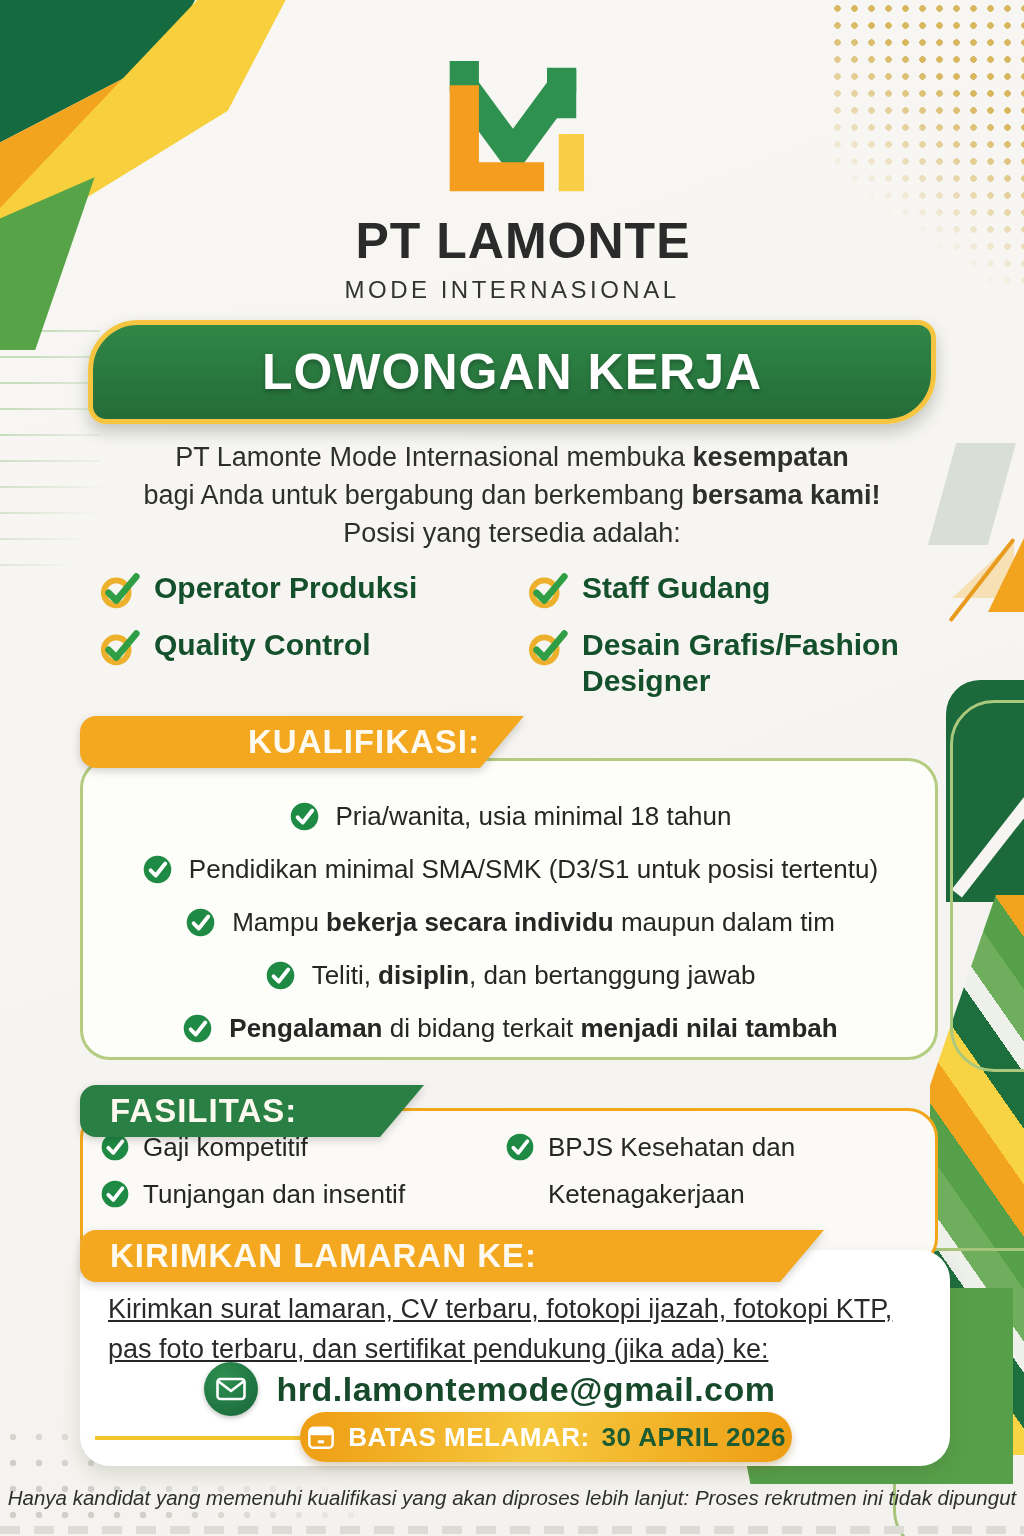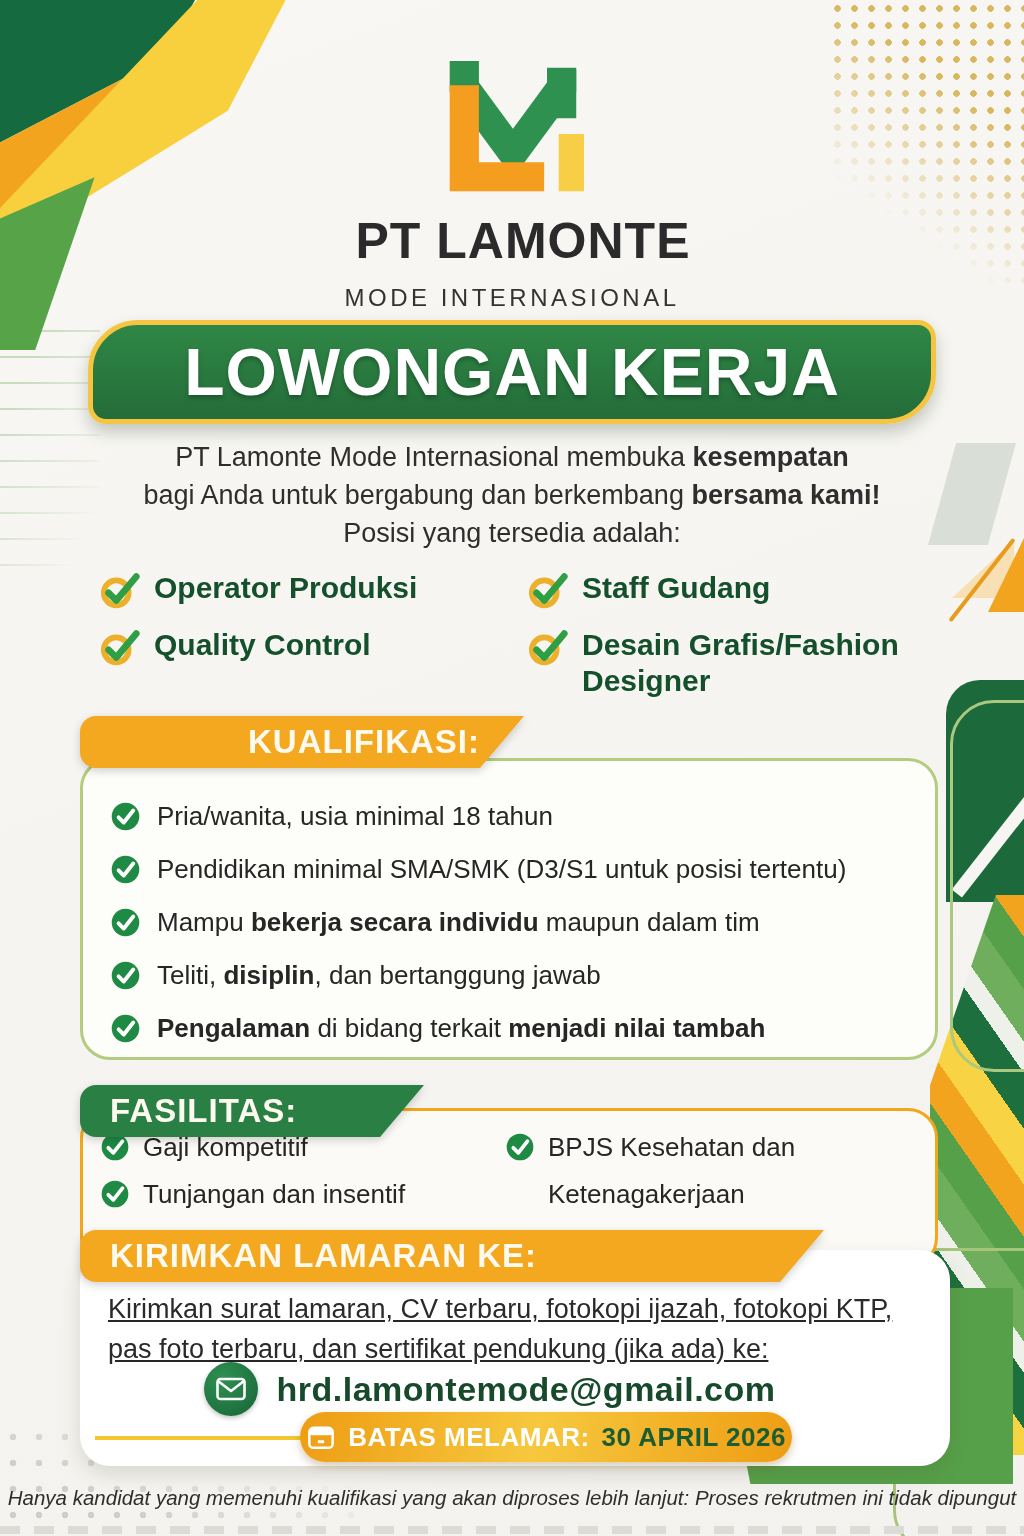--- a/index.html
+++ b/index.html
@@ -55,29 +55,29 @@
   .bottom-dash { left:0; top:1526px; width:1024px; height:8px;
               background:repeating-linear-gradient(90deg,#dcdbd5 0 20px,transparent 20px 34px); }
   .green-corner { left:745px; top:1288px; width:268px; height:196px; background:#57a04a;
               clip-path:polygon(34% 0,100% 0,100% 100%,2% 100%,0 86%); z-index:1; }
   .pill-tail { left:95px; top:1436px; width:212px; height:4px; background:#f3c62f; z-index:3; }
 
   
   .logo-wrap { position:absolute; left:0; right:0; top:58px; text-align:center; z-index:2; }
   .logo-mark { width:168px; height:146px; }
   .brand-name { font-size:50px; font-weight:800; letter-spacing:1px; color:#2b2b2b; line-height:54px; margin-top:6px;padding-left:22px; }
-  .brand-sub  { font-size:24px; font-weight:500; letter-spacing:3.5px; color:#333; margin-top:16px; }
+  .brand-sub  { font-size:24px; font-weight:500; letter-spacing:3.5px; color:#333; margin-top:8px; }
 
   
   .banner { position:absolute; left:88px; top:320px; width:848px; height:104px; z-index:2;
     background:linear-gradient(180deg,#2f8746,#246c39);
     border:5px solid #f5c542; border-radius:50px 18px 50px 18px;
     box-shadow:0 8px 16px rgba(40,60,30,.25);
     display:flex; align-items:center; justify-content:center; box-sizing:border-box; }
-  .banner span { color:#fff; font-size:66px; font-weight:900; letter-spacing:1px;
+  .banner span { color:#fff; font-size:50px; font-weight:900; letter-spacing:1px;
     text-shadow:0 3px 4px rgba(0,0,0,.25); white-space:nowrap; }
 
   
   .intro { position:absolute; left:0; right:0; top:444px; text-align:center; z-index:2; }
   .intro p { margin:0 0 11px; font-size:27px; line-height:27px; color:#2e2e2e; }
 
   
   .positions { position:absolute; z-index:2; }
   .positions--left  { left:100px; top:570px; width:410px; }
   .positions--right { left:528px; top:570px; width:404px; }
@@ -104,21 +104,21 @@
   .ribbon--orange { background:#f3a81f; }
   .ribbon--orange::after { border-top-color:#f3a81f; }
   .ribbon--green { background:#2a7f44; }
   .ribbon--green::after { border-top-color:#2a7f44; }
   .ribbon--qual { left:80px; top:716px; width:400px;text-align:right; }
   .ribbon--fac  { left:80px; top:1085px; width:300px; }
   .ribbon--send { left:80px; top:1230px; width:700px; }
 
   
   .qual-list { position:absolute; left:110px; top:800px; width:800px; z-index:2; }
-  .qual-item { display:flex; align-items:flex-start; gap:16px; margin-bottom:21px; }
+  .qual-item { display:flex; align-items:flex-start; gap:16px; margin-bottom:21px;justify-content:center; }
   .qual-item svg { flex:0 0 auto; margin-top:1px; }
   .qual-item p { margin:0; font-size:26px; line-height:32px; color:#262626; }
   .qual-item b, .intro b { font-weight:800; }
 
   
   .fac-col { position:absolute; z-index:2; }
   .fac-col--left  { left:100px; top:1132px; width:380px; }
   .fac-col--right { left:505px; top:1132px; width:400px; }
   .fac-item { display:flex; align-items:flex-start; gap:13px; margin-bottom:16px; }
   .fac-item p { margin:0; font-size:26px; line-height:31px; color:#262626; }

